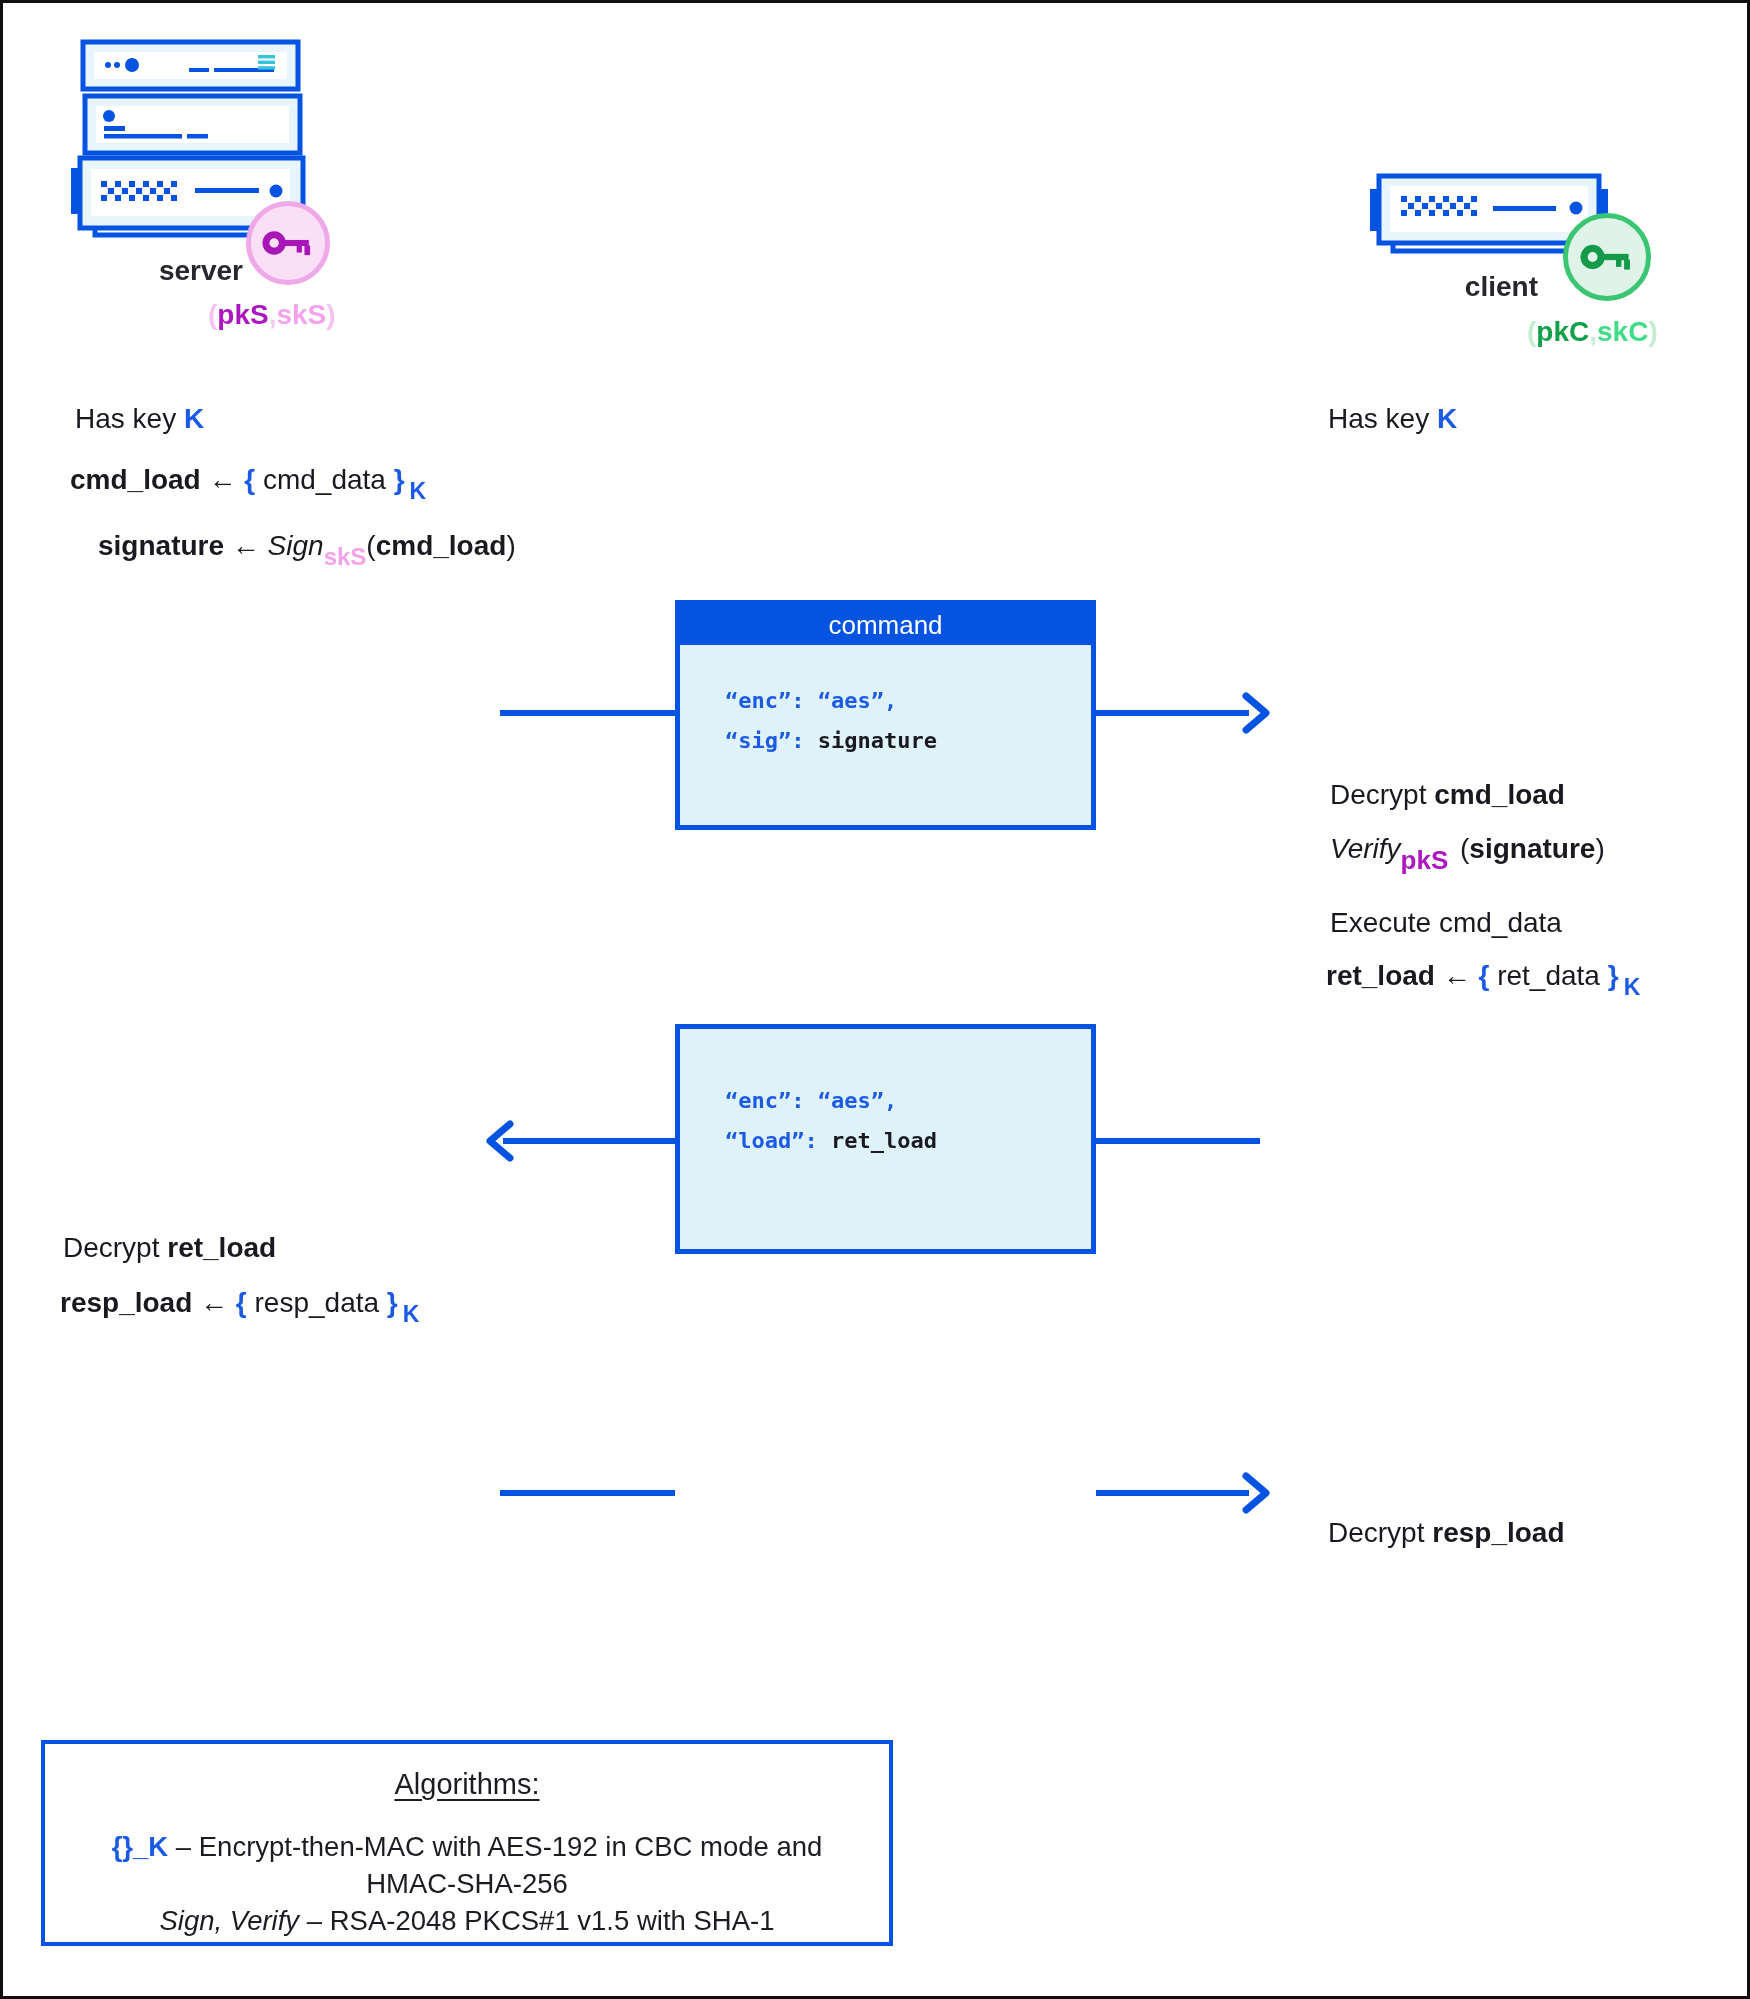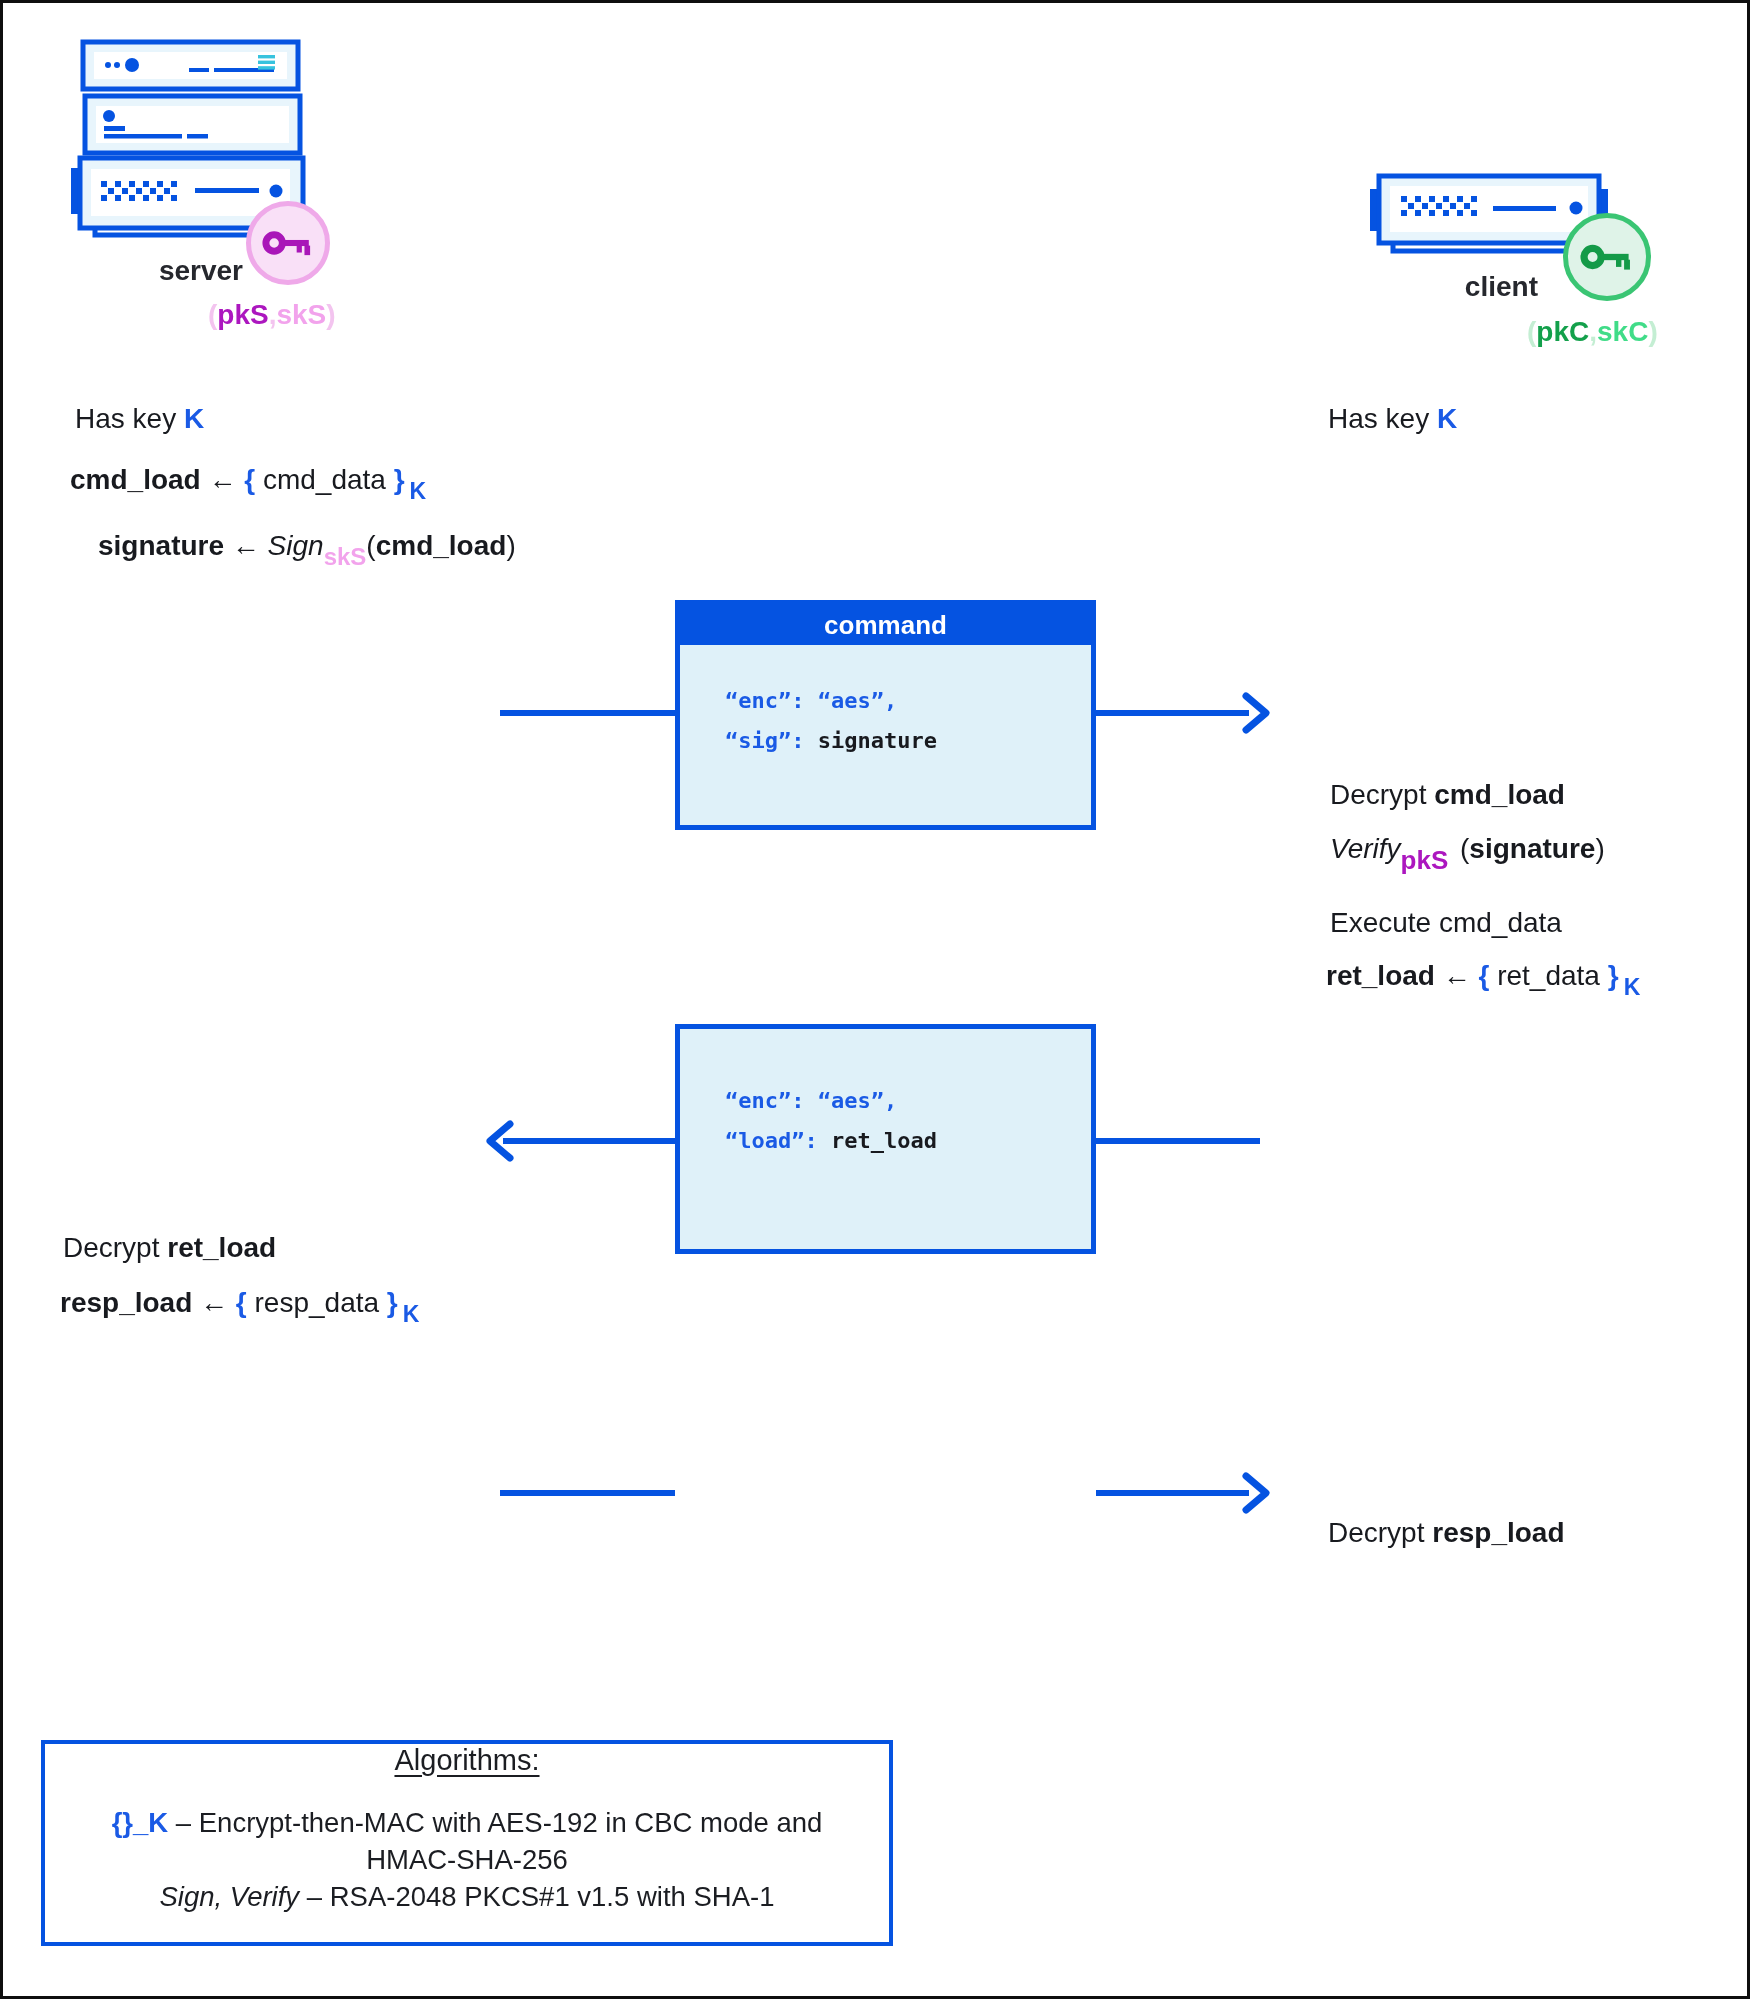--- a/index.html
+++ b/index.html
@@ -37,21 +37,21 @@
   .pg{color:var(--green-pale);} .pkC{color:var(--green);} .skC{color:var(--green-light);}
 
   
   .key-badge{position:absolute;border-radius:50%;display:flex;align-items:center;justify-content:center;box-sizing:border-box;}
   #server-key{left:243px;top:198px;width:84px;height:84px;background:#F9E0F7;border:5px solid #EFA9E9;color:#A916B8;}
   #client-key{left:1560px;top:210px;width:88px;height:88px;background:#DFF3E8;border:5px solid #3AC573;color:#149A48;}
 
   
   .msg-box{position:absolute;left:672px;width:421px;height:230px;border:5px solid var(--blue);
            background:var(--fill);box-sizing:border-box;}
-  .msg-header{height:40px;background:var(--blue);color:#ffffff;font-weight:700;font-size:26px;
+  .msg-header{height:40px;background:var(--blue);color:#ffffff;font-weight:400;font-size:26px;
               text-align:center;line-height:40px;}
   .msg-body{font-family:"DejaVu Sans Mono",monospace;font-weight:700;font-size:22px;
             line-height:40px;padding-left:45px;white-space:nowrap;}
   #cmd-box{top:597px;} #cmd-box .msg-body{padding-top:36px;}
   #result-box{top:1021px;} #result-box .msg-body{padding-top:52px;}
   #response-box{top:1377px;} #response-box .msg-body{padding-top:72px;}
   .cb{color:var(--cblue);} .cd{color:var(--dark);}
 
   
   .hline{position:absolute;height:6px;background:var(--blue);}
@@ -62,21 +62,21 @@
   #res-arrow-head{left:482px;top:1116px;}
   #res-arrow-left{left:500px;top:1135px;width:172px;}
   #res-arrow-right{left:1093px;top:1135px;width:164px;}
   #resp-arrow-left{left:497px;top:1487px;width:175px;}
   #resp-arrow-right{left:1093px;top:1487px;width:153px;}
   #resp-arrow-head{left:1238px;top:1468px;}
 
   
   #algo-box{position:absolute;left:38px;top:1737px;width:852px;height:206px;border:4px solid var(--blue);
             box-sizing:border-box;text-align:center;background:#ffffff;}
-  .algo-title{font-size:29px;text-decoration:underline;text-underline-offset:5px;color:#1B1D22;}
+  .algo-title{margin-top:24px;font-size:29px;text-decoration:underline;text-underline-offset:5px;color:#1B1D22;}
   .algo-body{margin-top:27px;font-size:27.5px;line-height:37px;color:#1B1D22;}
   .kcode{color:var(--cblue);font-weight:700;}
 
   
   #has-key-left{left:72px;top:400px;}
   #note-cmd{left:67px;top:461px;}
   #note-sign{left:67px;top:527px;margin-left:28px;}
   #has-key-right{left:1325px;top:400px;}
   #note-decrypt-cmd{left:1327px;top:776px;}
   #note-verify{left:1327px;top:830px;}

